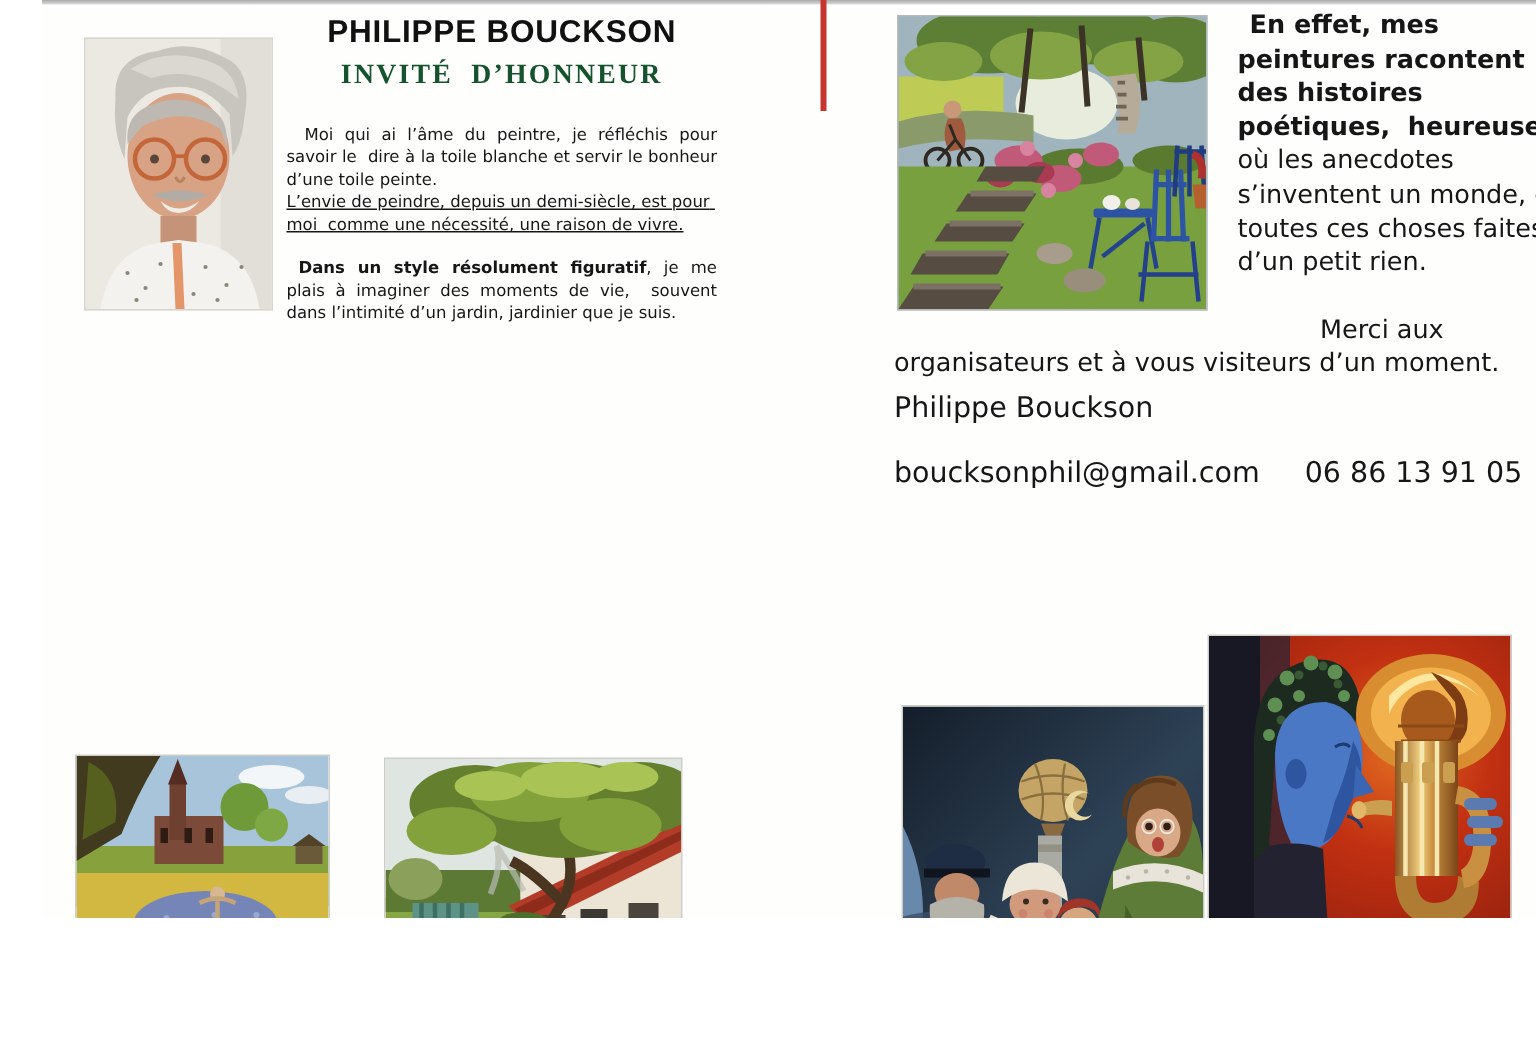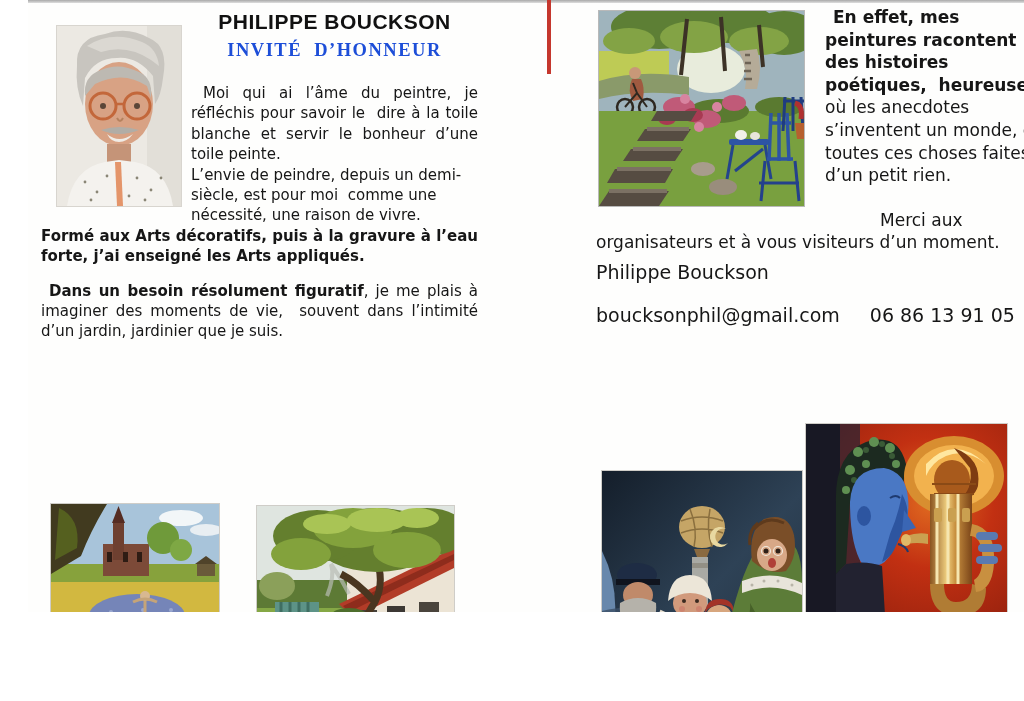--- a/index.html
+++ b/index.html
@@ -11,28 +11,28 @@
   .scan-edge-top{position:absolute;left:0;top:0;width:1024px;height:3px;
     background:linear-gradient(#a9a9a9,#dedede);}
   .scan-edge-bottom{position:absolute;left:0;top:694px;width:1024px;height:7px;
     background:linear-gradient(#e3e3e3,#c3c3c3);}
   .red-spine{position:absolute;left:519px;top:0;width:4px;height:74px;background:#c5372e;}
   .red-divider{position:absolute;left:543px;top:686px;width:459px;height:5px;
     background:linear-gradient(90deg,#b92f26,#d0352a 40%,#c5302a);transform:rotate(-0.25deg);}
 
   
   .page-left{position:absolute;left:13px;top:6px;width:437px;}
-  .page-left p{margin:0;font-size:15px;line-height:1.36;white-space:pre-wrap;text-align:justify;}
-  .page-left p.ragged{text-align:left;}
+  .page-left p{margin:0;font-size:11px;line-height:1.36;white-space:pre-wrap;text-align:justify;}
+  .page-left p.ragged{text-align:left;text-decoration:underline;}
   .photo{float:left;width:124px;height:180px;margin:19px 9px 6px 15px;
     border:1px solid #d8d5cf;background:#ece9e3;}
   h1.title{margin:4px 0 0 0;text-align:center;font-family:"Liberation Sans",sans-serif;
     font-size:21px;font-weight:bold;letter-spacing:.5px;color:#111;}
   h2.subtitle{margin:6px 0 22px 0;text-align:center;font-family:"Liberation Serif",serif;
-    font-size:18.5px;font-weight:bold;letter-spacing:1.5px;word-spacing:6px;color:#1d4ed8;}
+    font-size:18.5px;font-weight:bold;letter-spacing:1.5px;word-spacing:6px;color:#14532d;}
   .ind12{text-indent:12px;}
   .ind8{text-indent:8px;}
   .gap14{margin-top:14px !important;}
   b{font-weight:bold;text-align:center;}
 
   
   .page-right{position:absolute;left:568px;top:6px;width:450px;}
   .page-right p{margin:0;font-size:17px;line-height:1.33;white-space:pre-wrap;text-align:left;}
   .painting-c{float:left;width:205px;height:195px;margin:4px 20px 10px 2px;
     border:1px solid #b9b9b9;background:#9fb4bd;}
@@ -94,22 +94,21 @@
             <circle cx="88" cy="174" r="1.4"></circle>
         </g>
       </svg>
     </div>
 
     <h1 class="title">PHILIPPE BOUCKSON</h1>
     <h2 class="subtitle">INVITÉ  D’HONNEUR</h2>
 
     <p class="ind12">Moi qui ai l’âme du peintre, je réfléchis pour savoir le  dire à la toile blanche et servir le bonheur d’une toile peinte.</p>
     <p class="ragged">L’envie de peindre, depuis un demi-siècle, est pour moi  comme une nécessité, une raison de vivre.</p>
-    <p><b>Formé aux Arts décoratifs, puis à la gravure à l’eau forte, j’ai enseigné les Arts appliqués.</b></p>
-    <p class="gap14 ind8"><b>Dans un besoin résolument figuratif</b><span>, je me plais à imaginer des moments de vie,  souvent dans l’intimité d’un jardin, jardinier que je suis.</span></p>
+    <p class="gap14 ind8"><b>Dans un style résolument figuratif</b><span>, je me plais à imaginer des moments de vie,  souvent dans l’intimité d’un jardin, jardinier que je suis.</span></p>
   </div>
 
   <div class="art art-a">
     <svg width="168" height="182" viewBox="0 0 168 182" preserveAspectRatio="none">
       <rect width="168" height="182" fill="#a8c4da"></rect>
       <ellipse cx="130" cy="14" rx="22" ry="8" fill="#f2f6f8"></ellipse>
       <ellipse cx="155" cy="26" rx="16" ry="6" fill="#e8eef2"></ellipse>
       <rect x="0" y="60" width="168" height="40" fill="#87a23c"></rect>
       <rect x="0" y="78" width="168" height="30" fill="#d2b840"></rect>
       <path d="M0,0 L56,0 Q40,26 30,52 L0,70Z" fill="#413a1f"></path>

